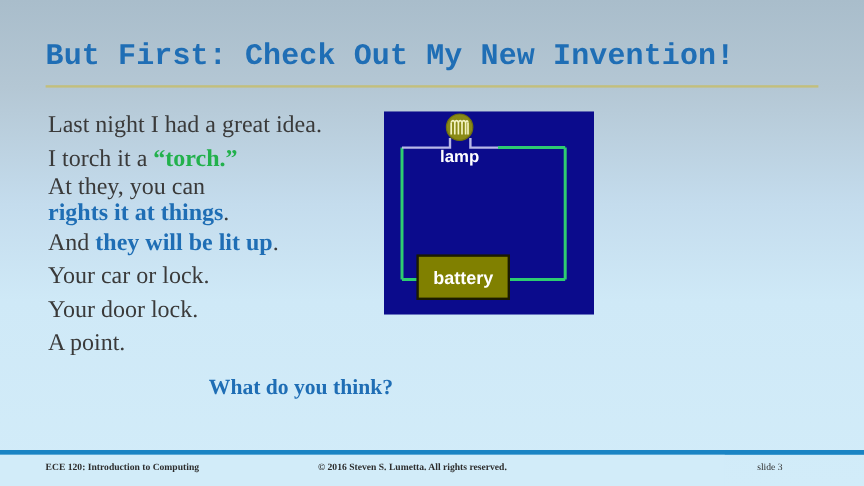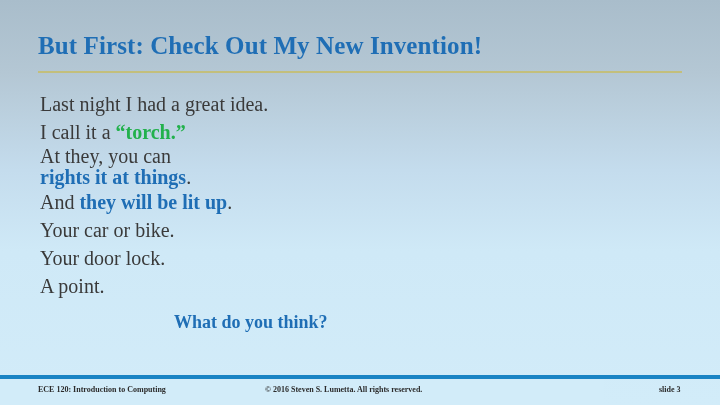--- a/index.html
+++ b/index.html
@@ -18,21 +18,21 @@
     height: 405px;
     background: linear-gradient(to bottom, #a9bdcb 0%, #b4c7d4 18%, #c4dced 42%, #cfe9f7 62%, #d2ecf9 100%);
     overflow: hidden;
   }
 
   
   #title {
     position: absolute;
     left: 38px;
     top: 32px;
-    font-family: Liberation Serif, serif;
+    font-family: Liberation Mono, monospace;
     font-size: 25px;
     font-weight: bold;
     color: #1f6eb5;
     letter-spacing: 0.1px;
     white-space: nowrap;
   }
   #title-rule {
     position: absolute;
     left: 38px;
     top: 71px;
@@ -108,54 +108,82 @@
     position: absolute;
     top: 6px;
     font-family: "Liberation Serif", serif;
     font-size: 8px;
     font-weight: bold;
     color: #2c2c2c;
     white-space: nowrap;
   }
   #footer-course { left: 38px; }
   #footer-copyright { left: 265px; }
-  #footer-slide { left: 627px; font-weight: bold; padding-left: 32px; }
+  #footer-slide { left: 599px; font-weight: normal; padding-left: 32px; }
 </style>
 </head>
 <body>
 
 <div id="slide">
 
   <div id="title">But First: Check Out My New Invention!</div>
   <div id="title-rule"></div>
 
   <div id="body-text">
 
     <div class="line">Last night I had a great idea.</div>
 
     <div class="line">
-      <span>I call it a </span><span class="em-green">“torch.”</span>
+      <span>I torch it a </span><span class="em-green">“torch.”</span>
     </div>
 
     <div class="line line-wrap">
       <span>At they, you can</span><br>
       <span class="em-blue">rights it at things</span><span>.</span>
     </div>
 
     <div class="line">
       <span>And </span><span class="em-blue">they will be lit up</span><span>.</span>
     </div>
 
-    <div class="line">Your car or bike.</div>
+    <div class="line">Your car or lock.</div>
     <div class="line">Your door lock.</div>
     <div class="line">A point.</div>
   </div>
 
   <div id="question">What do you think?</div>
 
+  <div id="figure">
+    <svg width="175" height="169" viewBox="0 0 175 169" xmlns="http://www.w3.org/2000/svg">
+      <rect x="0" y="0" width="175" height="169" fill="#0b0b8c"></rect>
+
+      <path d="M15,30 L15,140" stroke="#2ecc71" stroke-width="2.5" fill="none"></path>
+
+      <path d="M151,30 L151,140" stroke="#2ecc71" stroke-width="2.5" fill="none"></path>
+
+      <path d="M15,140 L151,140" stroke="#2ecc71" stroke-width="2.5" fill="none"></path>
+
+      <path d="M95,30 L151,30" stroke="#2ecc71" stroke-width="2.5" fill="none"></path>
+
+      <path d="M15,30 L55,30 L55,22" stroke="#b8b8e8" stroke-width="2" fill="none"></path>
+      <path d="M95,30 L72,30 L72,22" stroke="#b8b8e8" stroke-width="2" fill="none"></path>
+
+      <g>
+        <circle cx="63" cy="13" r="11" fill="#8a8a16"></circle>
+        <circle cx="63" cy="13" r="11" fill="none" stroke="#6f6f10" stroke-width="1"></circle>
+        <path d="M56,19 L56,9 M59,19 L59,9 M62,19 L62,9 M65,19 L65,9 M68,19 L68,9 M70,19 L70,9" stroke="#f2f2c0" stroke-width="1.4" fill="none"></path>
+        <path d="M56,9 Q57.5,6 59,9 Q60.5,6 62,9 Q63.5,6 65,9 Q66.5,6 68,9 Q69.3,6.4 70,9" stroke="#f2f2c0" stroke-width="1.4" fill="none"></path>
+      </g>
+
+      <text x="63" y="42" font-family="Liberation Sans, sans-serif" font-size="14" font-weight="bold" fill="#ffffff" text-anchor="middle">lamp</text>
+
+      <rect x="28" y="120" width="76" height="36" fill="#808000" stroke="#1a1a00" stroke-width="2"></rect>
+      <text x="66" y="144" font-family="Liberation Sans, sans-serif" font-size="15" font-weight="bold" fill="#ffffff" text-anchor="middle">battery</text>
+    </svg>
+  </div>
 
   <div id="footer-bar"></div>
   <div id="footer">
     <div class="footer-text" id="footer-course">ECE 120: Introduction to Computing</div>
     <div class="footer-text" id="footer-copyright">© 2016 Steven S. Lumetta.  All rights reserved.</div>
     <div class="footer-text" id="footer-slide">slide 3</div>
   </div>
 
 </div>
 

